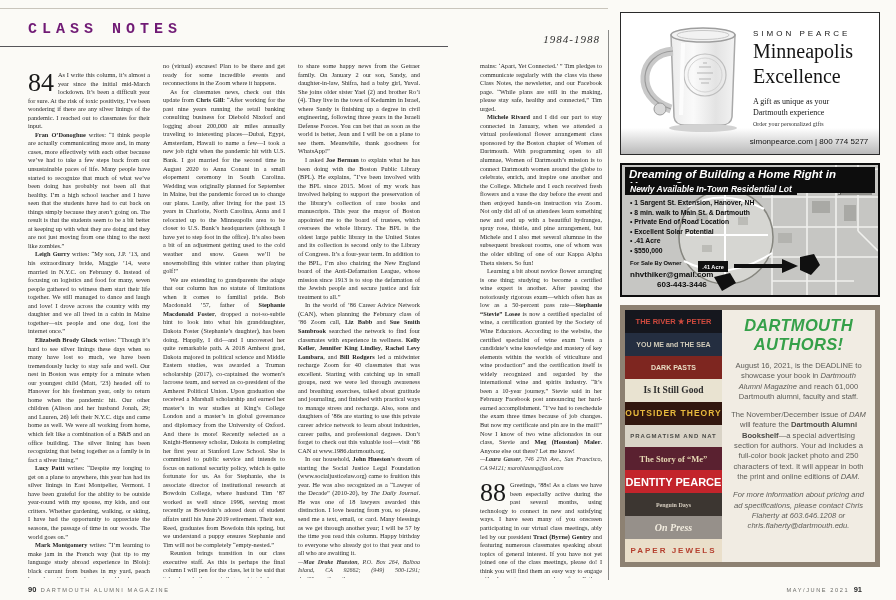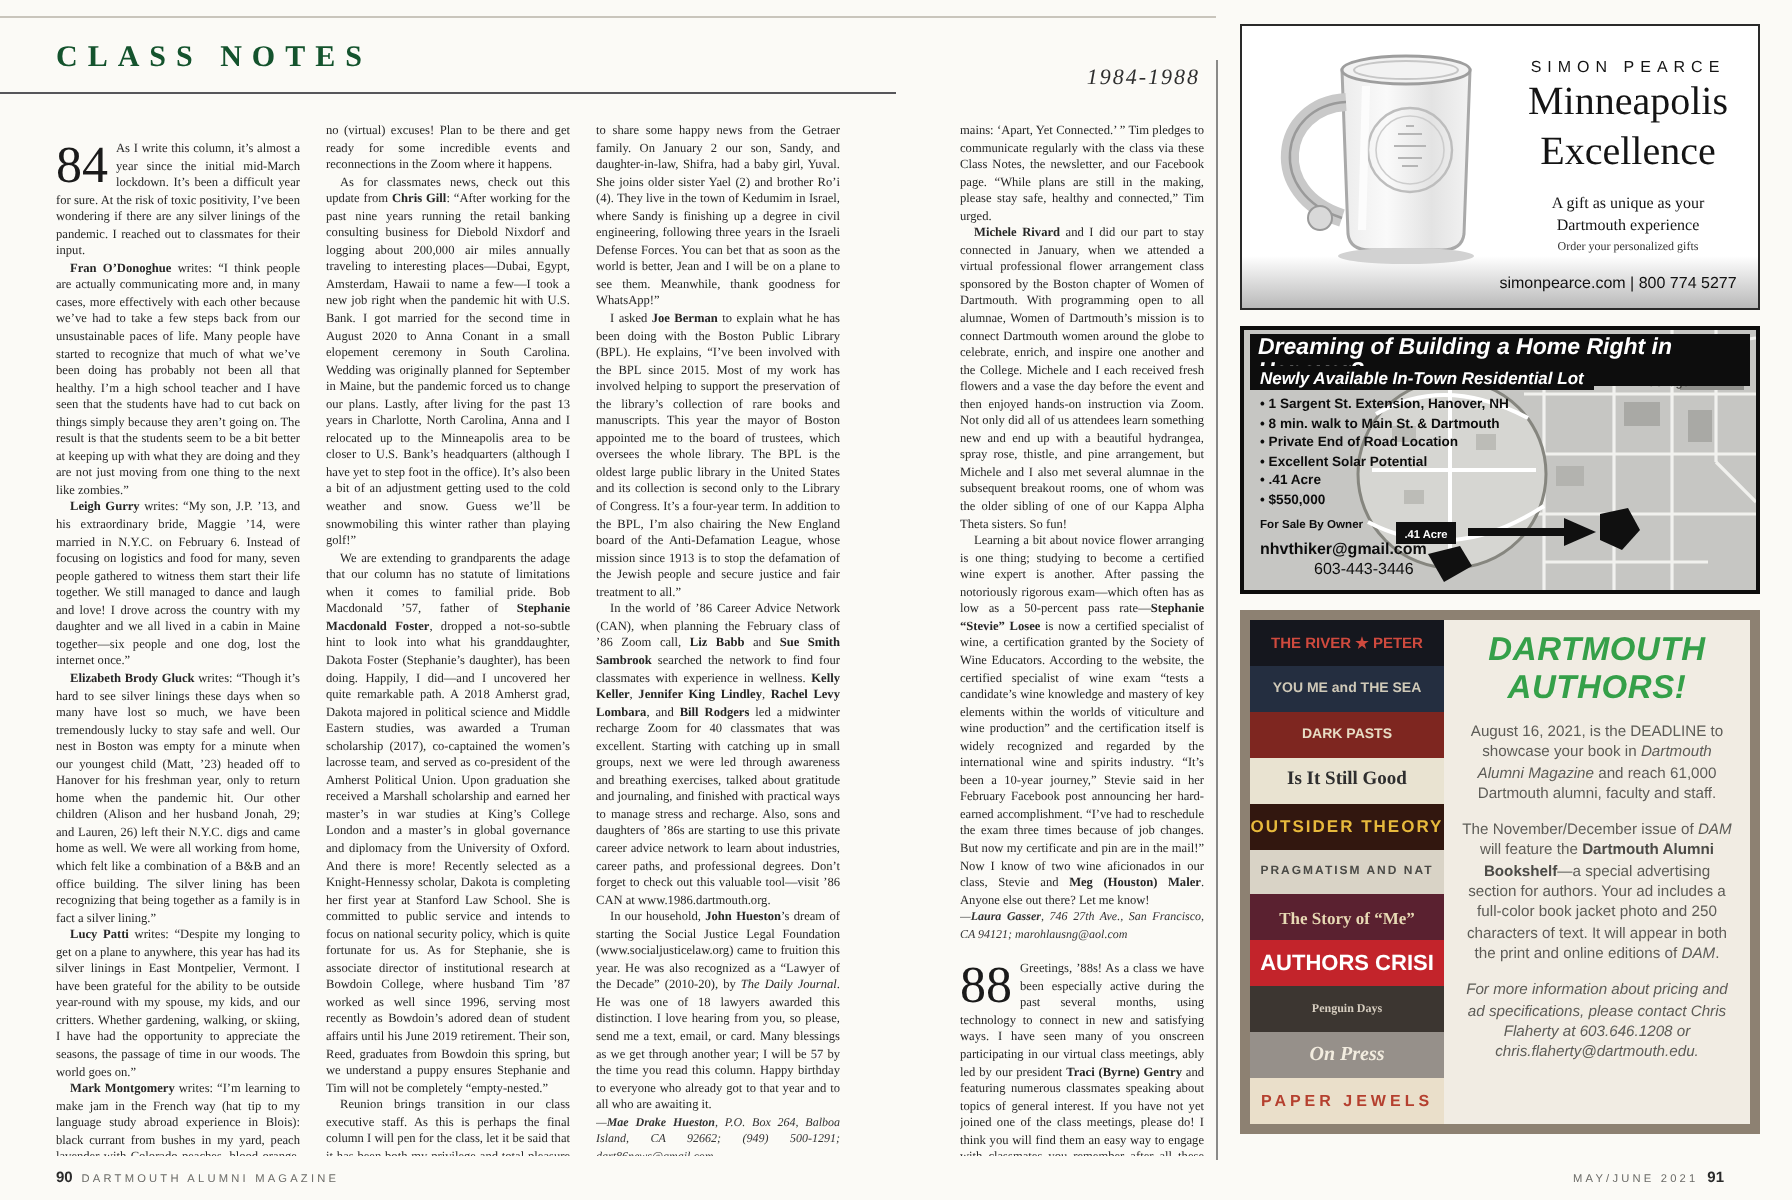--- a/index.html
+++ b/index.html
@@ -1,21 +1,21 @@
 <!DOCTYPE html>
 <html lang="en"><head>
 <meta charset="utf-8">
 <style>
   html,body{margin:0;padding:0;background:#e8e6e0;}
   #spread{position:relative;width:896px;height:600px;background:#fbfaf6;overflow:hidden;
           font-family:"Liberation Serif",serif;color:#222;}
   
   .top-rule{position:absolute;left:0;top:8px;width:608px;height:1px;background:#c9c5bc;}
-  .section-title{position:absolute;left:28px;top:21px;font-family:Liberation Serif, serif;
-          font-size:15px;font-weight:bold;letter-spacing:5px;color:#14532d;}
+  .section-title{position:absolute;left:28px;top:21px;font-family:Liberation Mono, monospace;
+          font-size:15px;font-weight:bold;letter-spacing:5px;color:#701a75;}
   .header-rule{position:absolute;left:0;top:46px;width:448px;height:1px;background:#56565a;}
   .year-range{position:absolute;left:420px;top:33px;width:180px;text-align:right;
           font-style:italic;font-size:11px;color:#2e2e2e;letter-spacing:1px;}
   .page-divider{position:absolute;left:608px;top:30px;width:1px;height:550px;background:#8a8a88;}
   
   .col{position:absolute;top:62px;width:122px;height:516px;overflow:hidden;text-align:justify;}
   .col-1{left:28px;} .col-2{left:163px;} .col-3{left:298px;} .col-4{left:480px;}
   p.para{margin:0;font-size:6.3px;line-height:8.55px;text-indent:7px;color:#262626;}
   p.noind{text-indent:0;}
   p.start{text-indent:0;margin-top:9px;}
@@ -27,21 +27,21 @@
   .footer .pn{font-weight:bold;color:#2a2a2a;font-size:7.5px;}
   .footer .mag{font-size:5.6px;letter-spacing:1.6px;}
   .footer-left{left:28px;} .footer-right{right:34px;text-align:right;}
   
   .ad{position:absolute;left:620px;width:260px;box-sizing:border-box;}
   
   .ad-simon{top:12px;height:143px;background:#ffffff;border:1px solid #2a2a2a;overflow:hidden;}
   .sp-reflection{position:absolute;left:0;bottom:0;width:100%;height:26px;
           background:linear-gradient(to bottom,rgba(255,255,255,0),#b9b9b9);}
   .mug{position:absolute;left:4px;top:4px;width:128px;height:118px;}
-  .sp-text{position:absolute;left:132px;top:10px;width:122px;text-align:center;color:#141414;}
+  .sp-text{position:absolute;left:132px;top:10px;width:122px;color:#141414;}
   .sp-brand{font-family:"Liberation Sans",sans-serif;font-size:8px;letter-spacing:3px;margin-top:6px;}
   .sp-head{font-size:20px;line-height:23px;margin-top:2px;}
   .sp-tag{font-size:8px;line-height:10.5px;margin-top:9px;}
   .sp-order{font-size:6px;margin-top:3px;color:#333;}
   .sp-contact{position:absolute;left:118px;top:124px;width:140px;text-align:center;
           font-family:"Liberation Sans",sans-serif;font-size:8px;color:#111;}
   
   .ad-lot{top:163px;height:134px;border:2px solid #0d0d0d;background:#c6c6c3;overflow:hidden;}
   .lot-map{position:absolute;left:0;top:0;width:100%;height:100%;}
   .lot-title{position:absolute;left:3px;top:2px;right:3px;background:#0d0d0d;color:#fff;
@@ -52,21 +52,21 @@
           font-size:8.5px;padding:1px 5px;}
   .lot-list{position:absolute;left:8px;top:33px;margin:0;padding:0;list-style:none;
           font-family:"Liberation Sans",sans-serif;font-weight:bold;font-size:6.8px;
           line-height:9.6px;color:#0c0c0c;}
   .lot-list li::before{content:"• ";}
   .lot-seller{position:absolute;left:8px;top:95px;font-family:"Liberation Sans",sans-serif;
           font-weight:bold;font-size:5.8px;color:#0c0c0c;}
   .lot-email{position:absolute;left:8px;top:105px;font-family:"Liberation Sans",sans-serif;
           font-weight:bold;font-size:8px;color:#0c0c0c;}
   .lot-phone{position:absolute;left:8px;top:115px;font-family:"Liberation Sans",sans-serif;
-          font-weight:normal;font-size:8px;color:#0c0c0c;padding-left:27px;}
+          font-weight:bold;font-size:8px;color:#0c0c0c;padding-left:27px;}
   
   .ad-authors{top:305px;height:262px;border:5px solid #8d8172;background:#f1ece3;display:flex;}
   .books{width:97px;display:flex;flex-direction:column;}
   .spine{flex:1;display:flex;align-items:center;justify-content:center;overflow:hidden;
           white-space:nowrap;font-family:"Liberation Sans",sans-serif;font-weight:bold;}
   .authors-text{flex:1;padding:6px 7px;text-align:center;}
   .auth-head{font-family:"Liberation Sans",sans-serif;font-weight:800;font-style:italic;
           font-size:16.5px;line-height:18.5px;color:#35a049;letter-spacing:.3px;}
   .auth-p{font-family:"Liberation Sans",sans-serif;font-size:7.6px;line-height:10.3px;
           color:#5d5c57;margin:8px 0 0;text-align:center;}
@@ -217,21 +217,21 @@
 
   <div class="ad ad-authors">
     <div class="books">
         <div class="spine" style="background: rgb(21, 23, 30); color: rgb(207, 74, 62); font-size: 7.5px;">THE RIVER ★ PETER</div>
         <div class="spine" style="background: rgb(36, 46, 64); color: rgb(207, 201, 184); font-size: 7px;">YOU ME and THE SEA</div>
         <div class="spine" style="background: rgb(126, 38, 32); color: rgb(232, 221, 196); font-size: 7px;">DARK PASTS</div>
         <div class="spine" style="background: rgb(233, 227, 209); color: rgb(46, 46, 46); font-size: 9.5px; font-family: &quot;Liberation Serif&quot;, serif;">Is It Still Good</div>
         <div class="spine" style="background: rgb(50, 23, 15); color: rgb(231, 185, 60); font-size: 8.5px; letter-spacing: 1px;">OUTSIDER THEORY</div>
         <div class="spine" style="background: rgb(217, 211, 198); color: rgb(74, 74, 70); font-size: 6px; letter-spacing: 1px;">PRAGMATISM AND NAT</div>
         <div class="spine" style="background: rgb(90, 33, 48); color: rgb(231, 217, 180); font-size: 8.5px; font-family: &quot;Liberation Serif&quot;, serif;">The Story of “Me”</div>
-        <div class="spine" style="background: rgb(195, 36, 43); color: rgb(255, 255, 255); font-size: 11px;">AUTHORS CRISI</div>
+        <div class="spine" style="background: rgb(195, 36, 43); color: rgb(255, 255, 255); font-size: 11px;">DENTITY PEARCE</div>
         <div class="spine" style="background: rgb(60, 54, 49); color: rgb(214, 205, 191); font-size: 6px; font-family: &quot;Liberation Serif&quot;, serif;">Penguin Days</div>
         <div class="spine" style="background: rgb(150, 144, 138); color: rgb(242, 236, 223); font-size: 10px; font-family: &quot;Liberation Serif&quot;, serif; font-style: italic;">On Press</div>
         <div class="spine" style="background: rgb(234, 223, 202); color: rgb(181, 64, 47); font-size: 8px; letter-spacing: 2px;">PAPER JEWELS</div>
       </div>
     <div class="authors-text">
       <div class="auth-head">DARTMOUTH</div>
       <div class="auth-head">AUTHORS!</div>
       <p class="auth-p">August 16, 2021, is the DEADLINE to showcase your book in <i>Dartmouth Alumni Magazine</i> and reach 61,000 Dartmouth alumni, faculty and staff.</p>
       <p class="auth-p">The November/December issue of <i>DAM</i> will feature the <b>Dartmouth Alumni Bookshelf</b>—a special advertising section for authors. Your ad includes a full-color book jacket photo and 250 characters of text. It will appear in both the print and online editions of <i>DAM</i>.</p>
       <p class="auth-p ital">For more information about pricing and ad specifications, please contact Chris Flaherty at 603.646.1208 or chris.flaherty@dartmouth.edu.</p>

